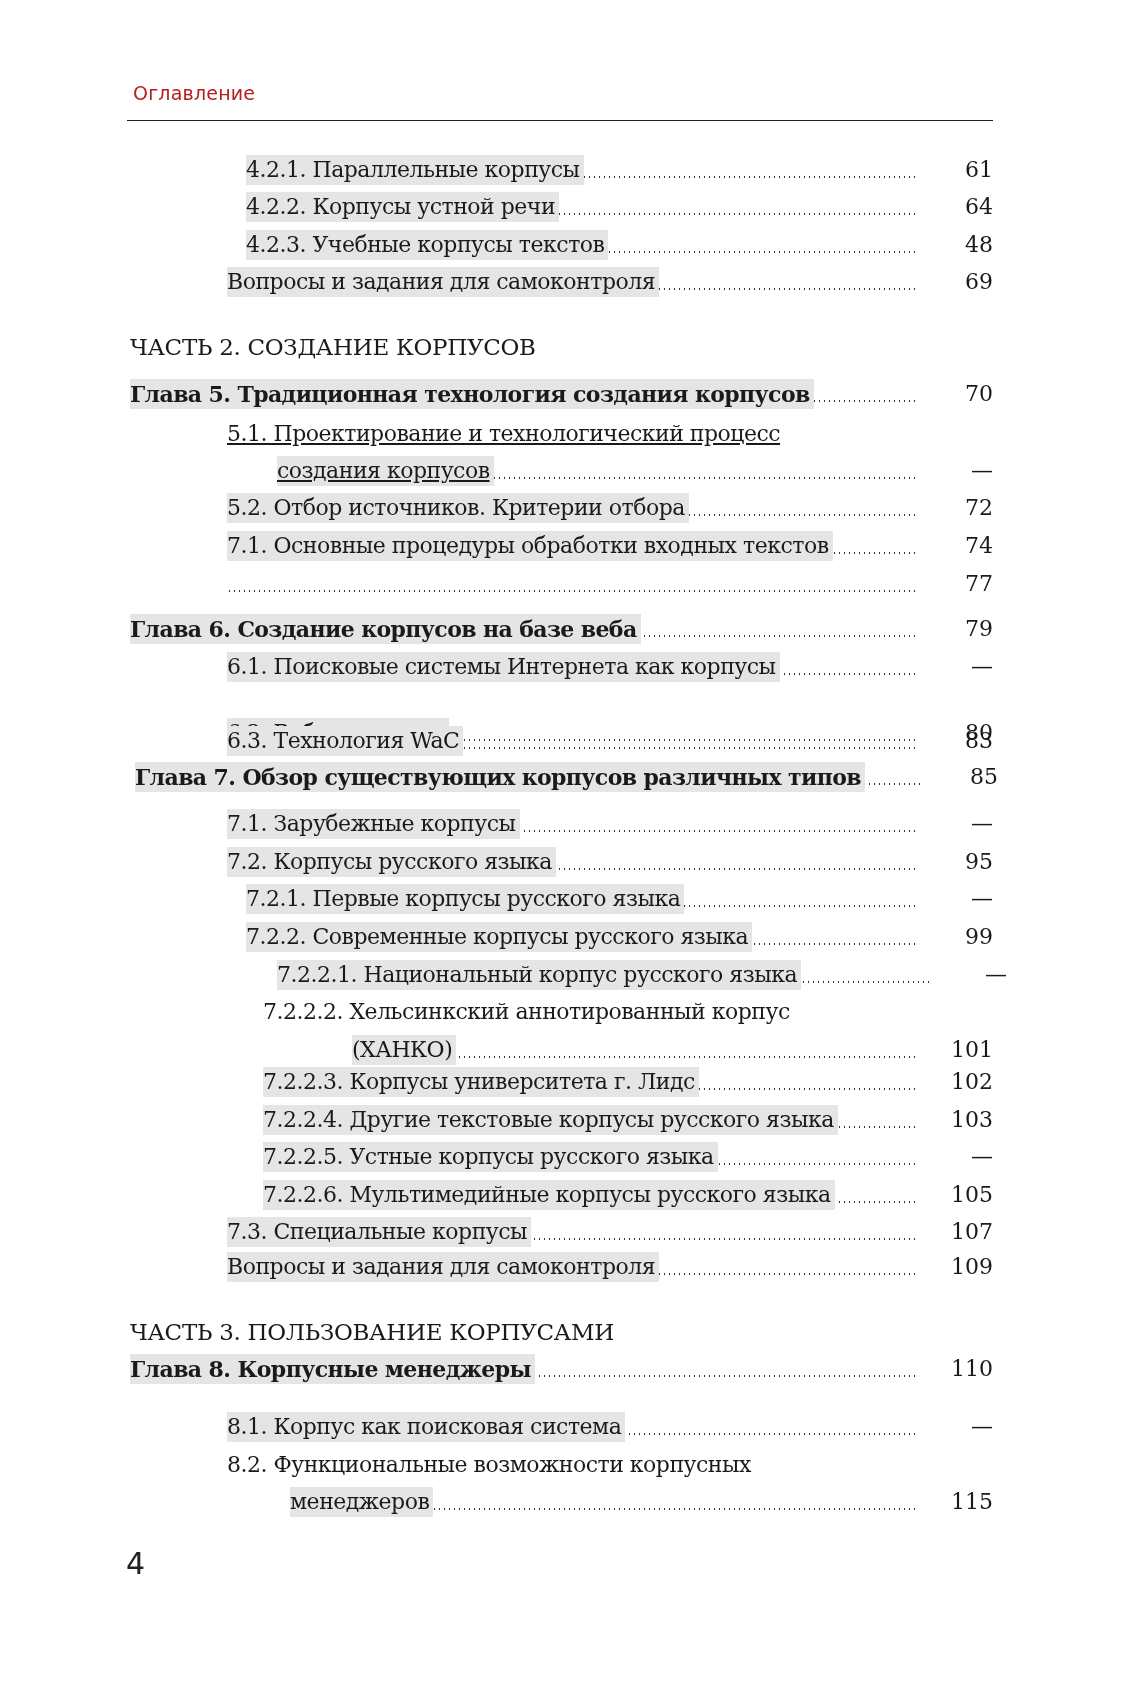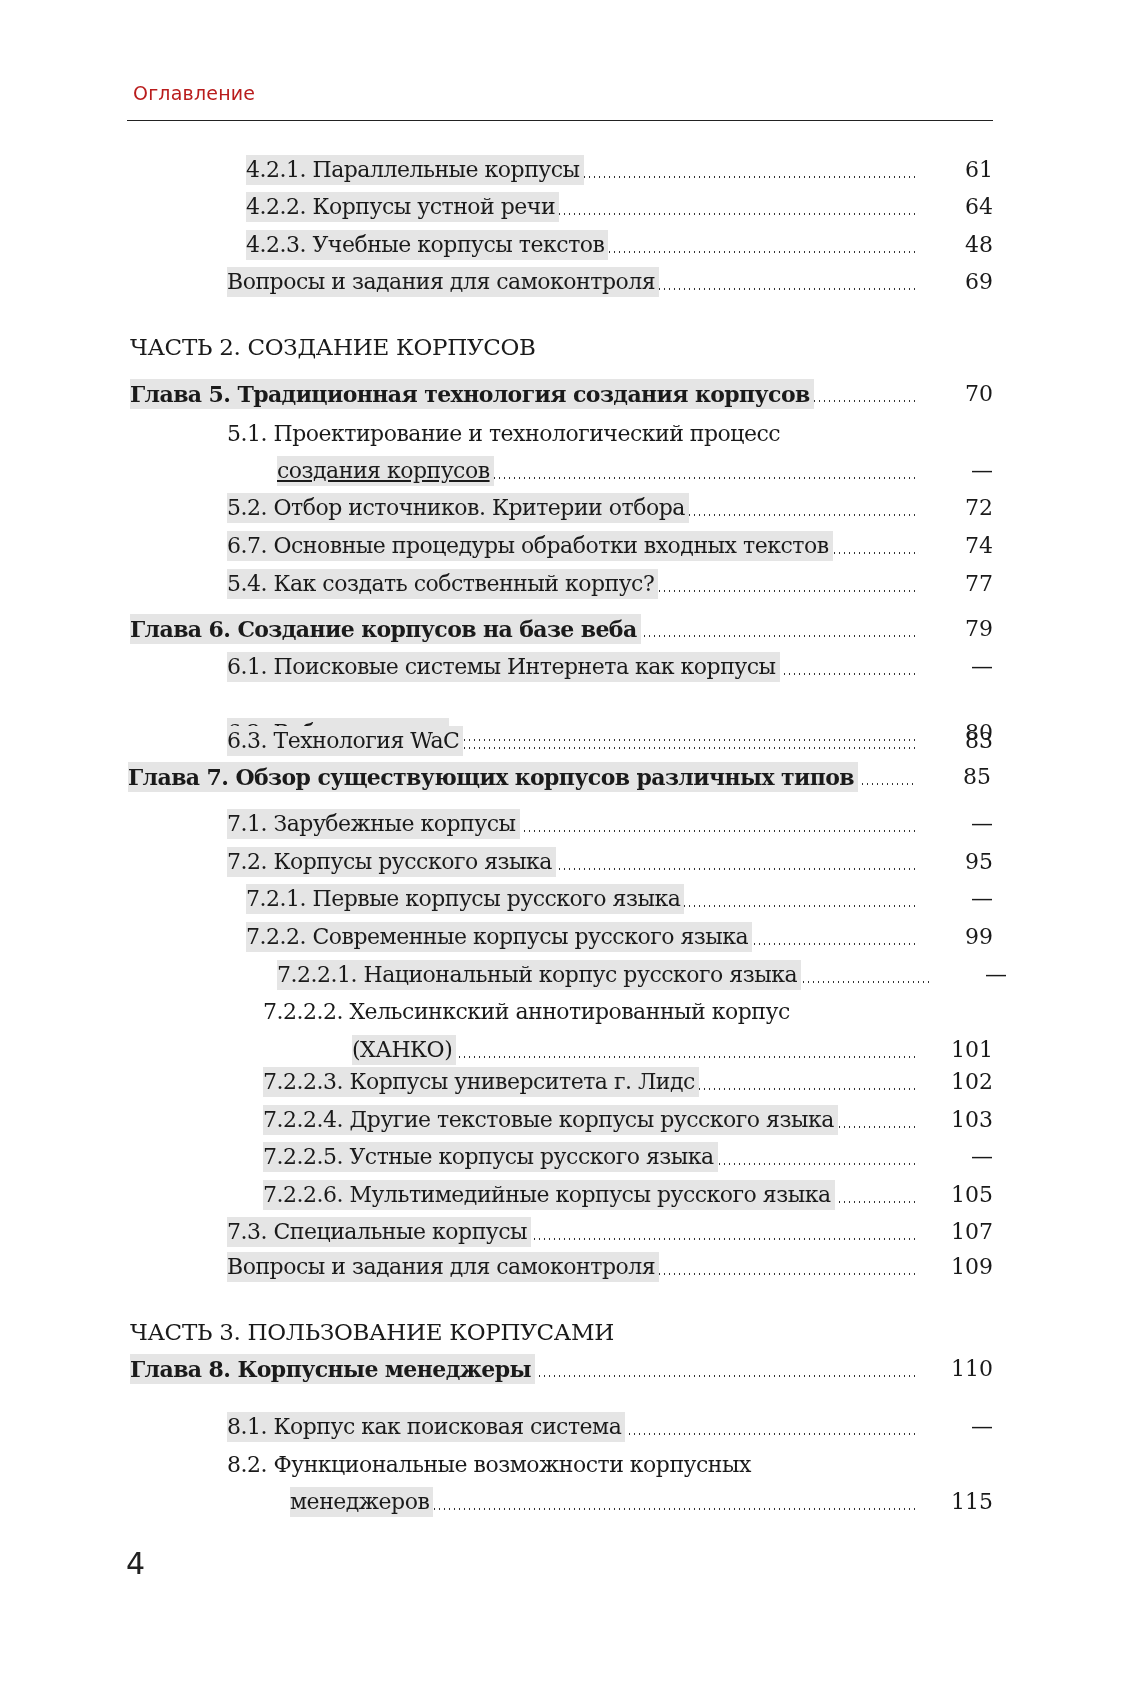--- a/index.html
+++ b/index.html
@@ -67,39 +67,38 @@
       <span class="leader"></span>
       <span class="title">Вопросы и задания для самоконтроля</span>
       <span class="page">69</span>
     </div>
     <div class="part" style="top: 332px;">ЧАСТЬ 2. СОЗДАНИЕ КОРПУСОВ</div>
     <div class="row bold" style="left: 130px; width: 863px; top: 379px;">
       <span class="leader"></span>
       <span class="title">Глава 5. Традиционная технология создания корпусов</span>
       <span class="page">70</span>
     </div>
-    <div class="wrapline" style="left: 227px; top: 419px;">5.1. Проектирование и технологический процесс</div>
+    <div class="wrapline" style="left: 227px; top: 419px; text-decoration: underline;">5.1. Проектирование и технологический процесс</div>
     <div class="row" style="left: 277px; width: 716px; top: 456px; text-decoration: underline;">
       <span class="leader"></span>
       <span class="title">создания корпусов</span>
       <span class="page">—</span>
     </div>
     <div class="row" style="left: 227px; width: 766px; top: 493px;">
       <span class="leader"></span>
       <span class="title">5.2. Отбор источников. Критерии отбора</span>
       <span class="page">72</span>
     </div>
     <div class="row" style="left: 227px; width: 766px; top: 531px;">
       <span class="leader"></span>
-      <span class="title">6.7. Основные процедуры обработки входных текстов</span>
+      <span class="title">7.1. Основные процедуры обработки входных текстов</span>
       <span class="page">74</span>
     </div>
     <div class="row" style="left: 227px; width: 766px; top: 569px;">
       <span class="leader"></span>
-      <span class="title">5.4. Как создать собственный корпус?</span>
       <span class="page">77</span>
     </div>
     <div class="row bold" style="left: 130px; width: 863px; top: 614px;">
       <span class="leader"></span>
       <span class="title">Глава 6. Создание корпусов на базе веба</span>
       <span class="page">79</span>
     </div>
     <div class="row" style="left: 227px; width: 766px; top: 652px;">
       <span class="leader"></span>
       <span class="title">6.1. Поисковые системы Интернета как корпусы</span>
@@ -108,21 +107,21 @@
     <div class="row" style="left: 227px; width: 766px; top: 718px;">
       <span class="leader"></span>
       <span class="title">6.2. Веб как корпус</span>
       <span class="page">80</span>
     </div>
     <div class="row" style="left: 227px; width: 766px; top: 726px;">
       <span class="leader"></span>
       <span class="title">6.3. Технология WaC</span>
       <span class="page">83</span>
     </div>
-    <div class="row bold" style="left: 128px; width: 863px; top: 762px;">
+    <div class="row bold" style="left: 135px; width: 863px; top: 762px;">
       <span class="leader"></span>
       <span class="title">Глава 7. Обзор существующих корпусов различных типов</span>
       <span class="page">85</span>
     </div>
     <div class="row" style="left: 227px; width: 766px; top: 809px;">
       <span class="leader"></span>
       <span class="title">7.1. Зарубежные корпусы</span>
       <span class="page">—</span>
     </div>
     <div class="row" style="left: 227px; width: 766px; top: 847px;">

